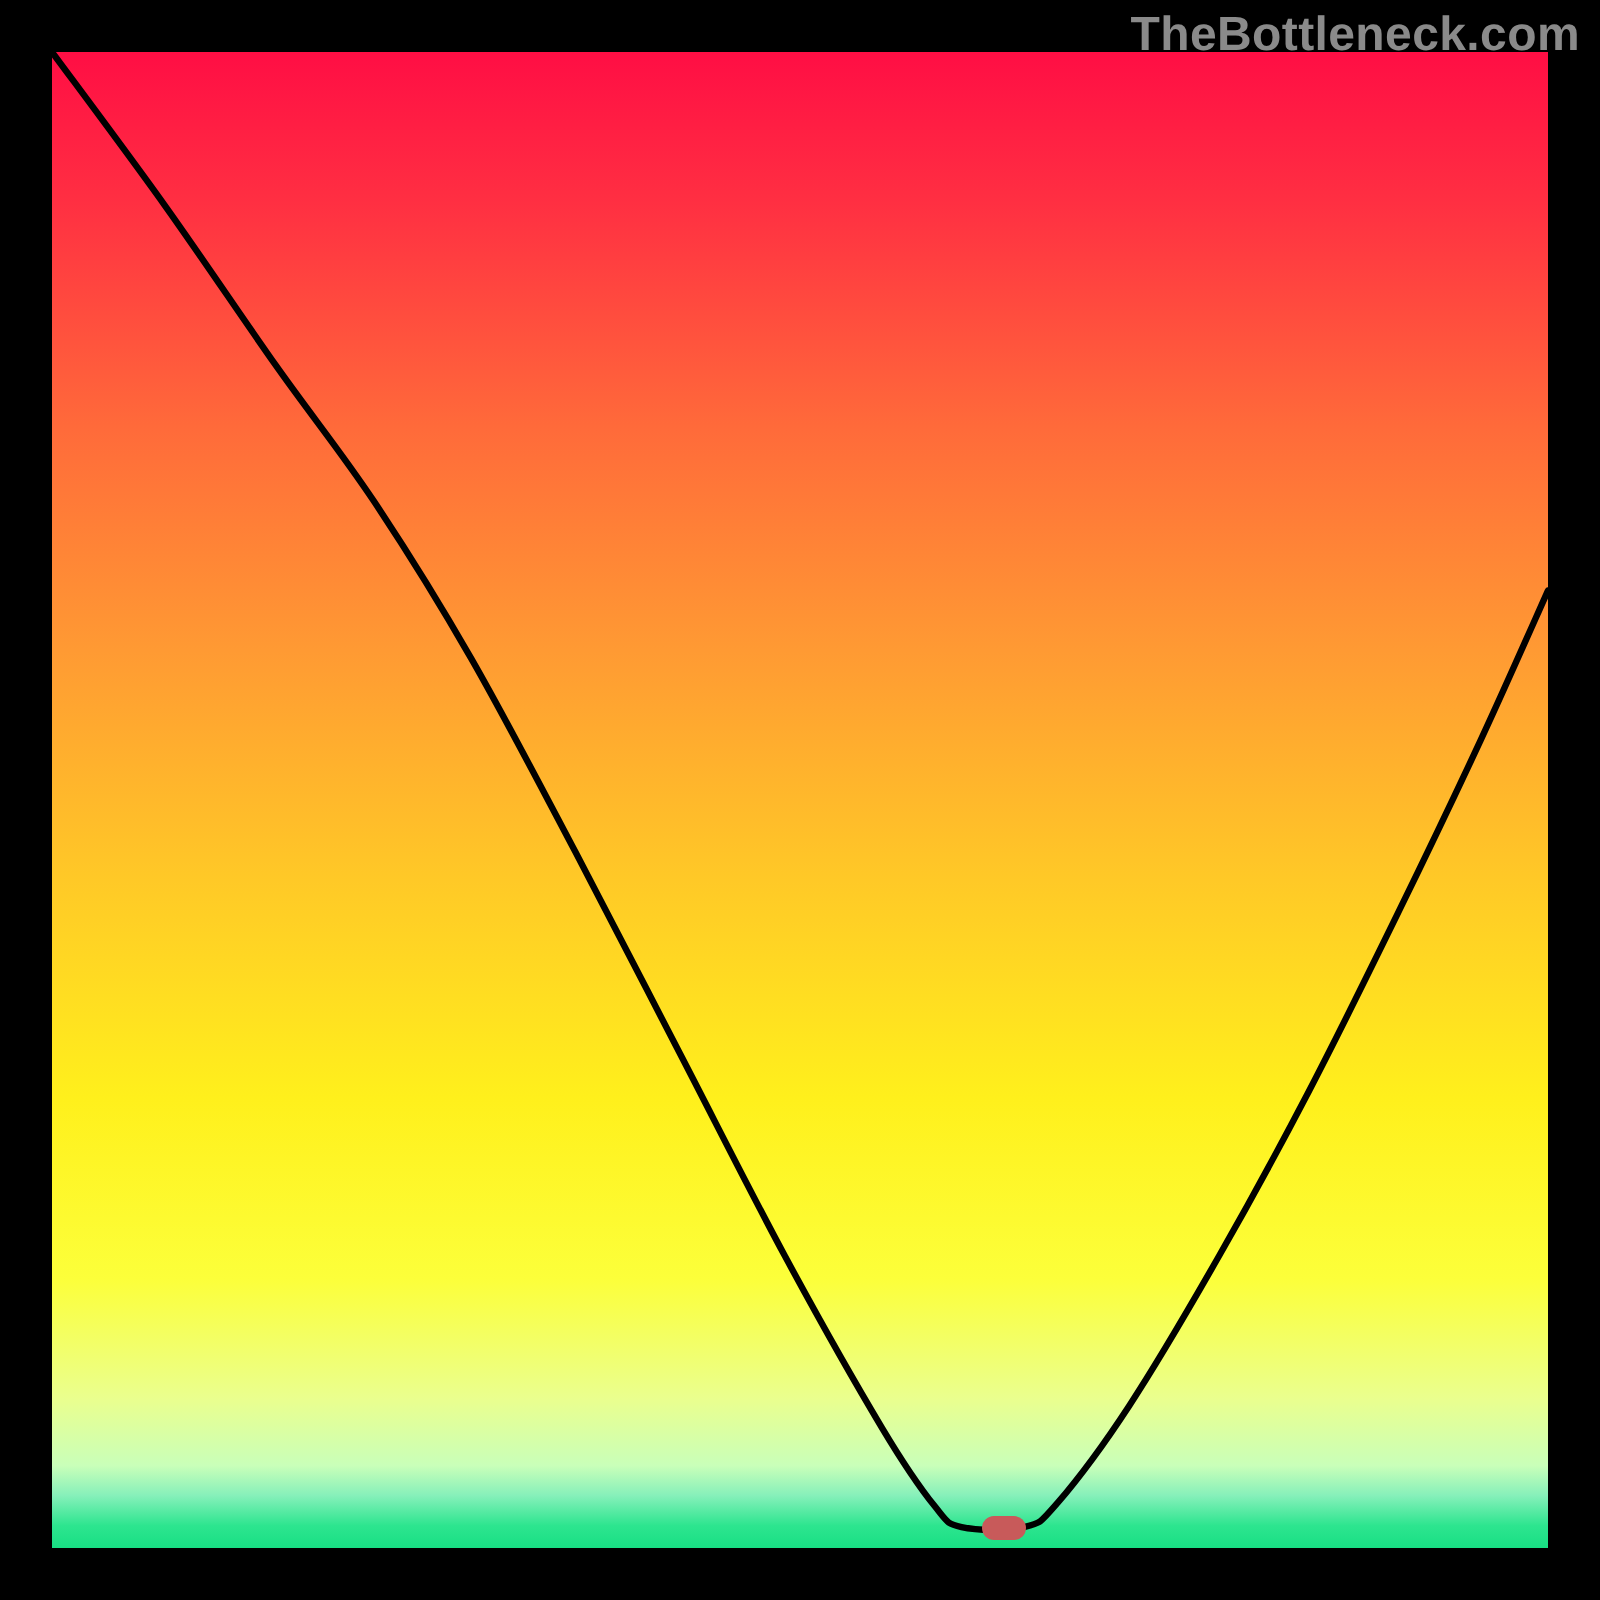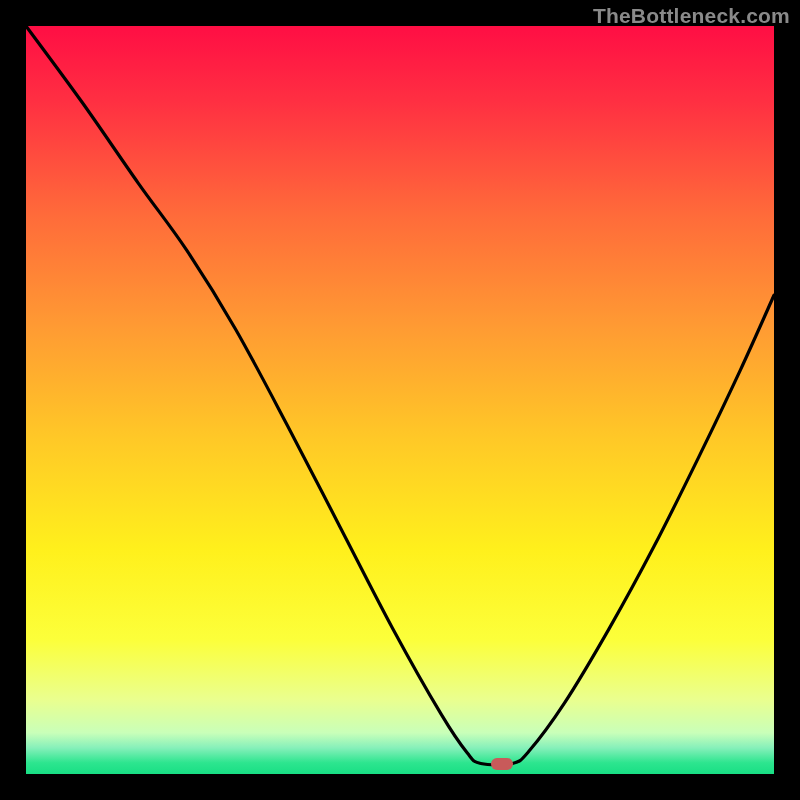--- a/index.html
+++ b/index.html
@@ -46,21 +46,21 @@
     width: 22px;
     height: 12px;
     border-radius: 6px;
     transform: translate(-50%, -50%);
   }
   .watermark {
     position: absolute;
     top: 4px;
     right: 10px;
     font-family: Arial, Helvetica, sans-serif;
-    font-size: 21px;
+    font-size: 24px;
     font-weight: 600;
     color: #8a8a8a;
     letter-spacing: 0.2px;
     user-select: none;
   }
 </style>
 </head>
 <body>
 
 <div class="frame">

